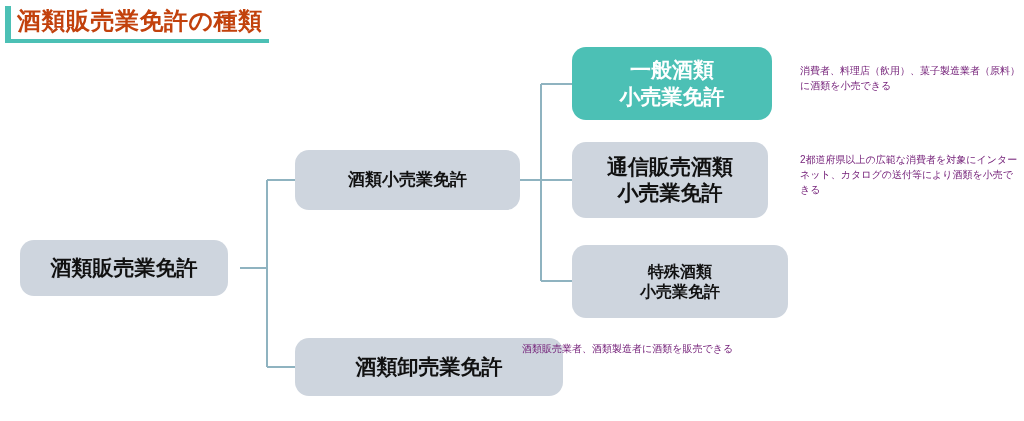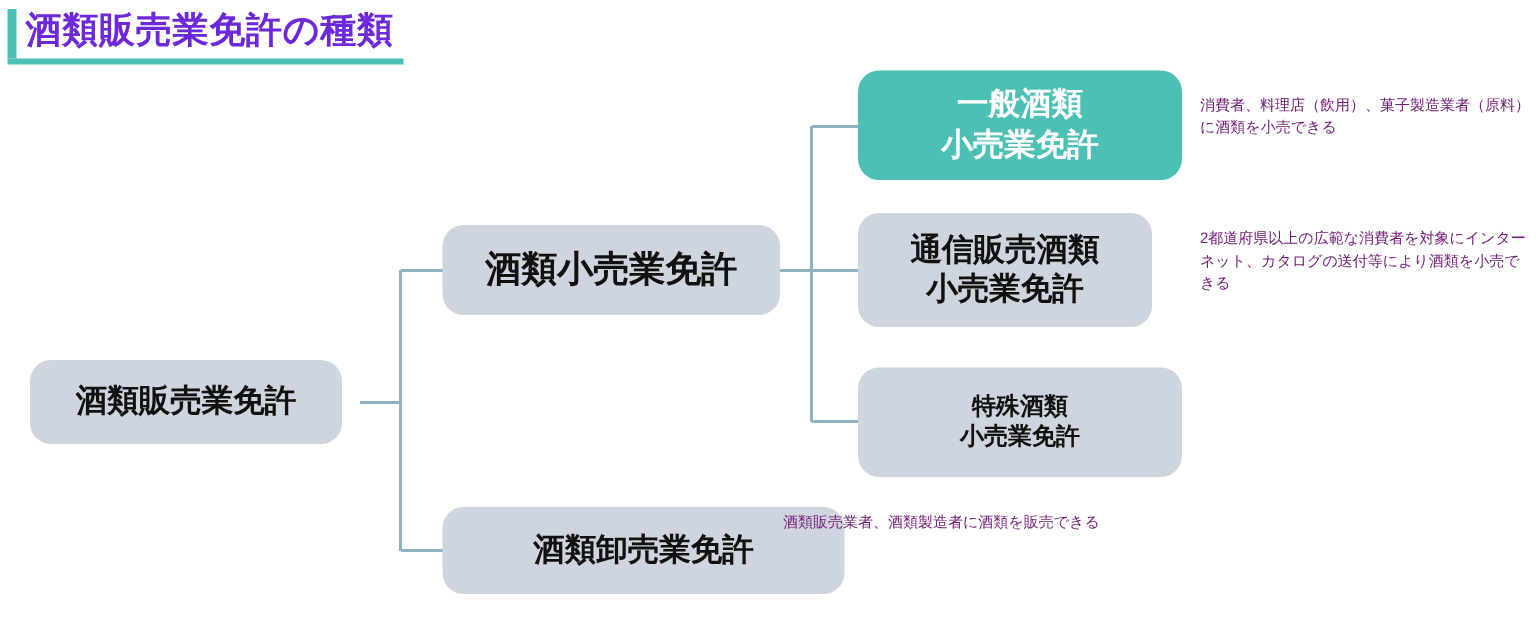--- a/index.html
+++ b/index.html
@@ -38,21 +38,21 @@
     width: 264px;
     height: 4px;
     background: #4cc0b5;
   }
   #title-text {
     position: absolute;
     left: 17px;
     top: 5px;
     font-size: 24px;
     font-weight: bold;
-    color: #6d28d9;
+    color: #c2410c;
     letter-spacing: 0.5px;
     white-space: nowrap;
     line-height: 32px;
   }
 
   
   #connector-layer {
     position: absolute;
     left: 0;
     top: 0;
@@ -91,34 +91,34 @@
     top: 240px;
     width: 208px;
     height: 56px;
     font-size: 21px;
   }
   #node-retail {
     left: 295px;
     top: 150px;
     width: 225px;
     height: 60px;
-    font-size: 24px;
+    font-size: 17px;
     text-align: right;
   }
   #node-wholesale {
     left: 295px;
     top: 338px;
     width: 268px;
     height: 58px;
     font-size: 21px;
   }
   #node-general-retail {
     left: 572px;
     top: 47px;
-    width: 216px;
+    width: 200px;
     height: 73px;
     font-size: 21px;
   }
   #node-mailorder-retail {
     left: 572px;
     top: 142px;
     width: 196px;
     height: 76px;
     font-size: 21px;
   }

